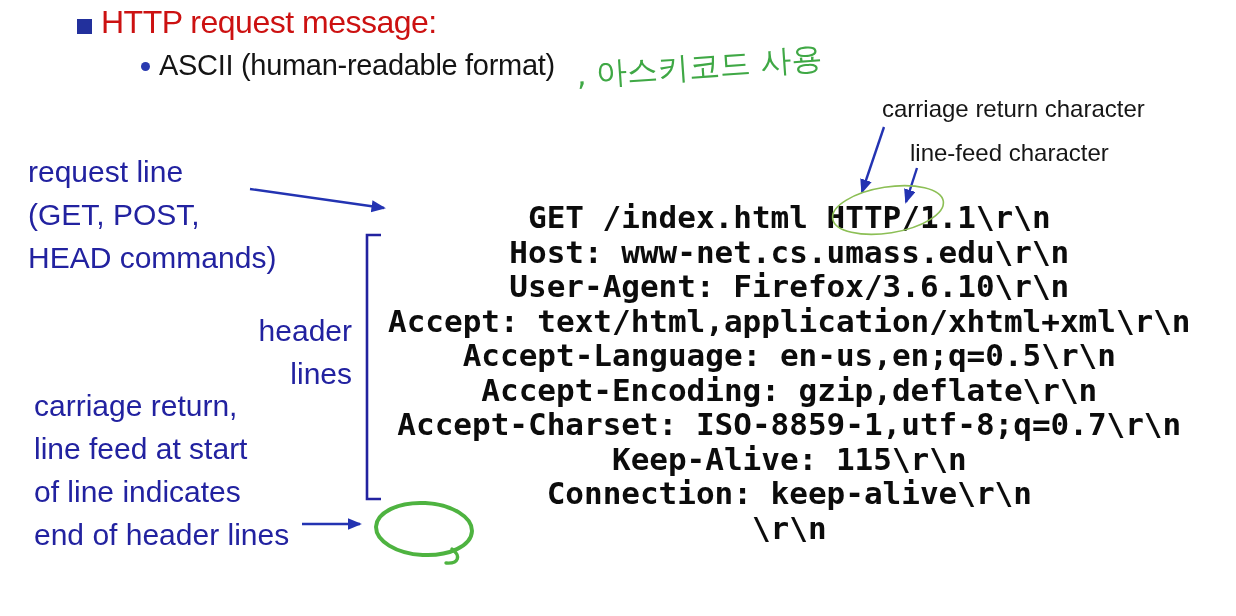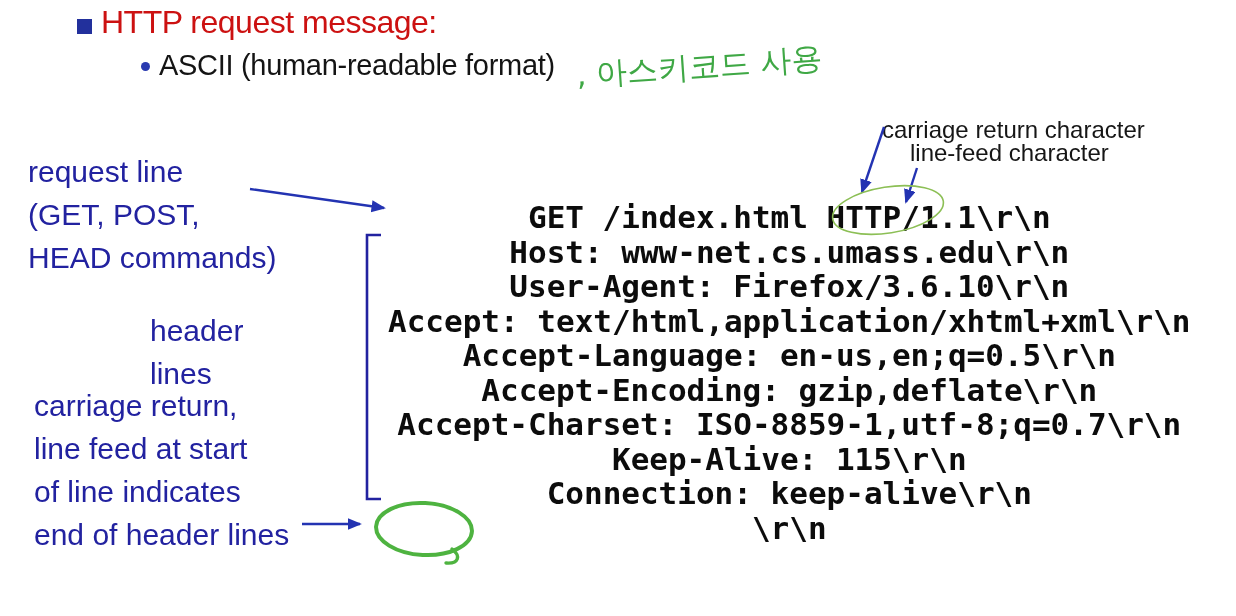--- a/index.html
+++ b/index.html
@@ -13,27 +13,27 @@
 
   
   .dot-bullet{position:absolute;left:141px;top:62px;width:9px;height:9px;border-radius:50%;background:#2a3ab0;}
   .bullet-text{position:absolute;left:159px;top:49px;font-size:29px;letter-spacing:-0.3px;color:#141414;white-space:pre;text-align:center;}
 
   
   .korean{position:absolute;left:576px;top:46px;font-size:31px;color:#3fa845;
           transform:rotate(-4deg);font-family:"DejaVu Sans",sans-serif;white-space:pre;}
 
   
-  .cr-label{position:absolute;left:882px;top:116px;font-size:24px;color:#161616;white-space:pre;}
+  .cr-label{position:absolute;left:882px;top:95px;font-size:24px;color:#161616;white-space:pre;}
   .lf-label{position:absolute;left:910px;top:139px;font-size:24px;color:#161616;white-space:pre;}
 
   
   .blue{position:absolute;color:#2222a0;font-size:30px;line-height:43px;white-space:pre;}
   .request-label{left:28px;top:150px;}
-  .header-lines-label{left:150px;top:309px;width:202px;text-align:left;}
+  .header-lines-label{left:150px;top:309px;width:202px;text-align:right;}
   .end-label{left:34px;top:384px;}
 
   
   .code{position:absolute;left:388px;top:200px;font-family:"DejaVu Sans Mono",monospace;
         font-weight:bold;font-size:31px;line-height:34.5px;white-space:pre;color:#0c0c0c;
         letter-spacing:0;text-align:center;}
 
   
   .overlay{position:absolute;left:0;top:0;width:1236px;height:616px;pointer-events:none;}
 </style>

